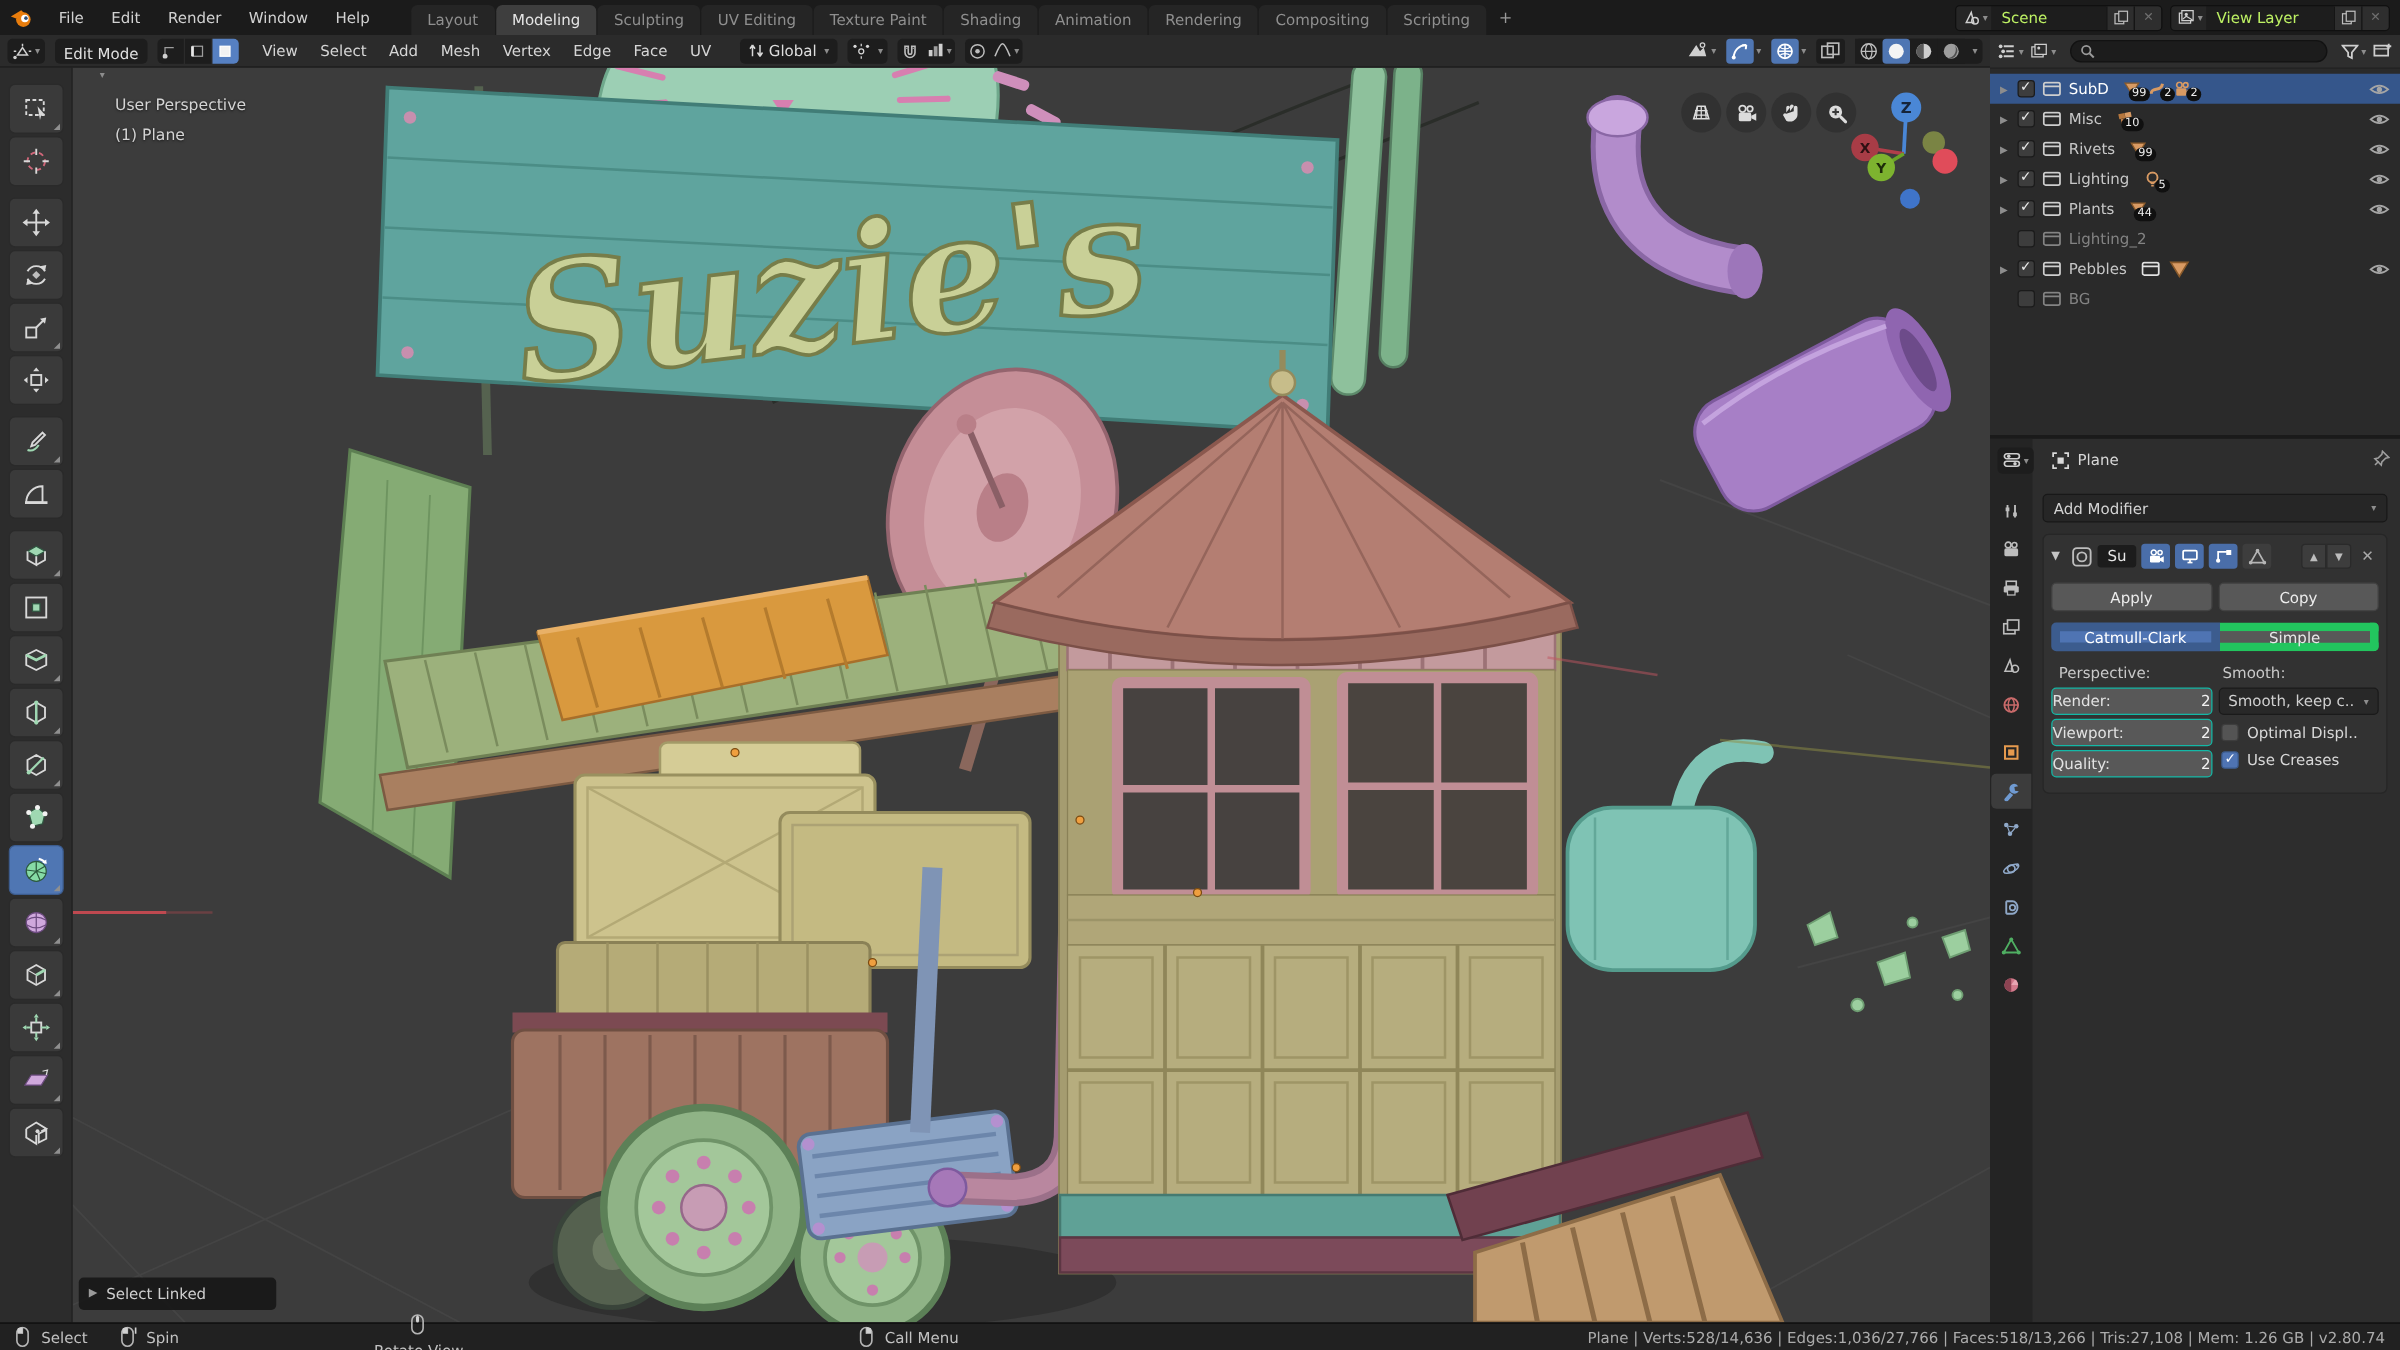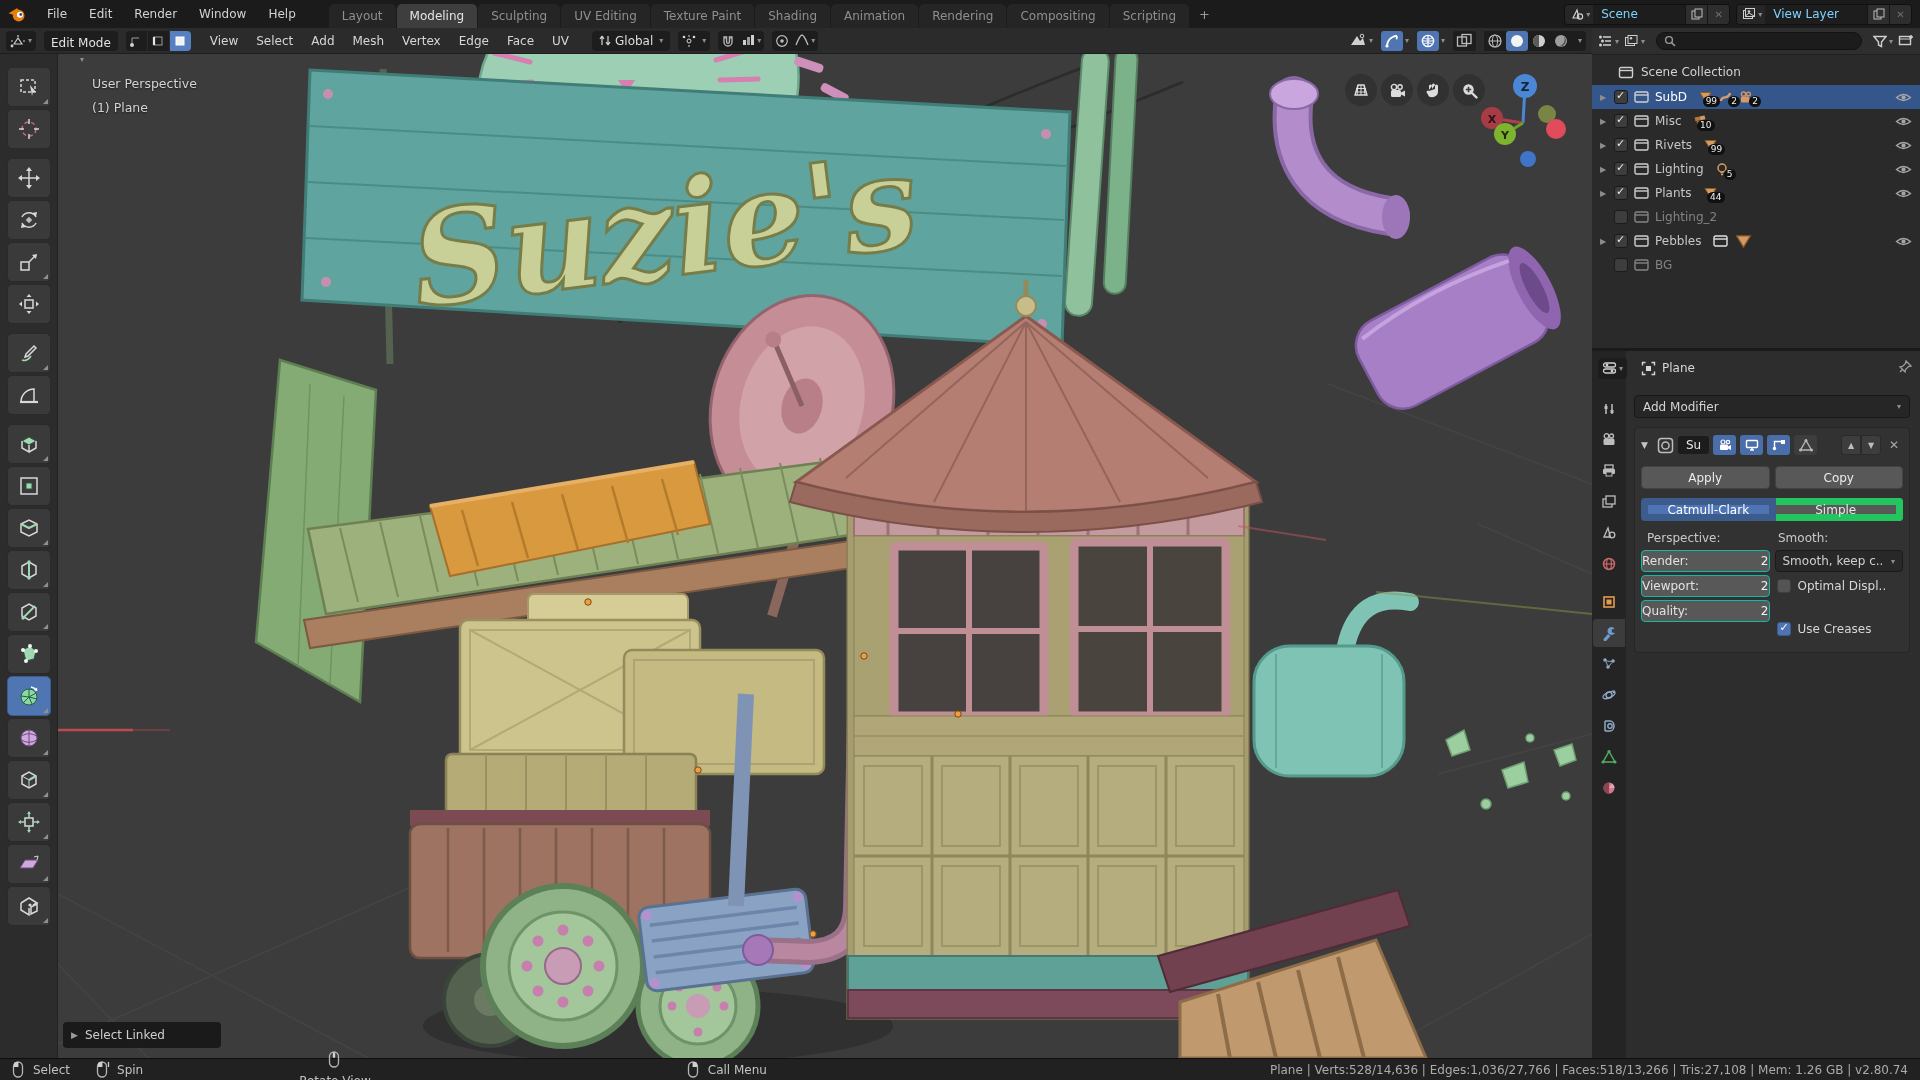--- a/index.html
+++ b/index.html
@@ -11,21 +11,21 @@
   .logo { width:34px; display:flex; justify-content:center; align-items:center; cursor:pointer; }
   .menus { display:flex; align-items:center; margin-left:2px; }
   .menu-item { padding:0 11px; line-height:28px; color:#d2d2d2; cursor:pointer; }
   .ws-tabs { display:flex; align-items:flex-end; margin-left:22px; height:28px; }
   .ws-tab { padding:5px 13px 5px; margin-right:1px; background:#252525; color:#8f8f8f; border-radius:5px 5px 0 0; cursor:pointer; line-height:14px; }
   .ws-tab.active { background:#3e3e3e; color:#e4e4e4; }
   .ws-add { padding:5px 9px; color:#9a9a9a; cursor:pointer; font-size:13px; }
   .top-sel { margin-left:auto; display:flex; align-items:center; gap:6px; padding-right:8px; }
   .sel-group { display:flex; align-items:center; background:#1d1d1d; border:1px solid #101010; border-radius:4px; height:21px; overflow:hidden; }
   .sel-icon { display:flex; align-items:center; padding:0 3px 0 5px; background:#262626; height:100%; cursor:pointer; }
-  .sel-label { padding:0 28px 0 8px; color:#7dd3fc; min-width:92px; }
+  .sel-label { padding:0 28px 0 8px; color:#bef264; min-width:92px; }
   .sel-btn { display:flex; align-items:center; justify-content:center; width:22px; height:100%; background:#2e2e2e; border-left:1px solid #151515; cursor:pointer; }
   .sel-x { color:#6f6f6f; font-size:10px; }
   .caret { color:#8d8d8d; font-size:8px; margin-left:2px; }
 
   
   .vp-header { position:absolute; top:28px; left:0; width:1592px; height:26px; background:#2b2b2b; border-bottom:1px solid #1e1e1e; display:flex; align-items:center; z-index:20; padding-left:6px; }
   .hdr-editor { display:flex; align-items:center; background:#1d1d1d; border-radius:4px; height:20px; padding:0 4px; cursor:pointer; margin-right:8px; }
   .mode-dd { display:flex; align-items:center; gap:5px; background:#1d1d1d; border-radius:4px; height:20px; padding:0 7px; color:#e0e0e0; cursor:pointer;flex-direction:column; }
   .selmode { display:flex; gap:1px; margin-left:8px; }
   .selmode .sm { width:21px; height:20px; background:#1d1d1d; display:flex; align-items:center; justify-content:center; cursor:pointer; }
@@ -830,27 +830,20 @@
       </span>
       <span>
         <svg width="16" height="14" viewBox="0 0 16 14">
             <rect x="1.5" y="3.5" width="11" height="8" fill="none" stroke="#cfcfcf" stroke-width="1.4"></rect>
             <path d="M1.5 6 h11" stroke="#cfcfcf"></path>
             <path d="M13 2 v4 M11 4 h4" stroke="#cfcfcf" stroke-width="1.5"></path>
           </svg>
       </span>
     </div>
     <div class="ol-rows">
-      <div class="ol-root">
-        <svg width="16" height="13" viewBox="0 0 16 13">
-            <rect x="1.5" y="1.5" width="13" height="10" rx="1.5" fill="none" stroke="#cfcfcf" stroke-width="1.4"></rect>
-            <path d="M1.5 4.5 h13" stroke="#cfcfcf" stroke-width="1.4"></path>
-          </svg>
-        <span class="ol-name">Scene Collection</span>
-      </div>
       <div id="ol-rows">
           <div class="ol-row selected">
             <span class="ol-arrow">▶</span>
             <span class="ol-check checked"></span>
             <span style="display:flex">
               <svg width="15" height="12" viewBox="0 0 15 12">
                 <rect x="1" y="1" width="13" height="10" rx="1.5" fill="none" stroke="#cfcfcf" stroke-width="1.4"></rect>
                 <path d="M1 4 h13" stroke="#cfcfcf" stroke-width="1.4"></path>
               </svg>
             </span>
@@ -1237,21 +1230,21 @@
                 <div class="vfield">
                   <span class="vl">Quality:</span>
                   <span class="vv">2</span>
                 </div>
               </div>
             <div class="field-col">
               <div class="dd">
                 <span>Smooth, keep c..</span>
                 <span class="caret">▾</span>
               </div>
-              <div id="mod-options" style="display: flex; flex-direction: column; gap: 21px;">
+              <div id="mod-options" style="display: flex; flex-direction: column; gap: 0;">
                   <div class="chk-row">
                     <span class="chk"></span>
                     <span class="chk-lbl">Optimal Displ..</span>
                   </div>
                   <div class="chk-row">
                     <span class="chk checked"></span>
                     <span class="chk-lbl">Use Creases</span>
                   </div>
                 </div>
             </div>

